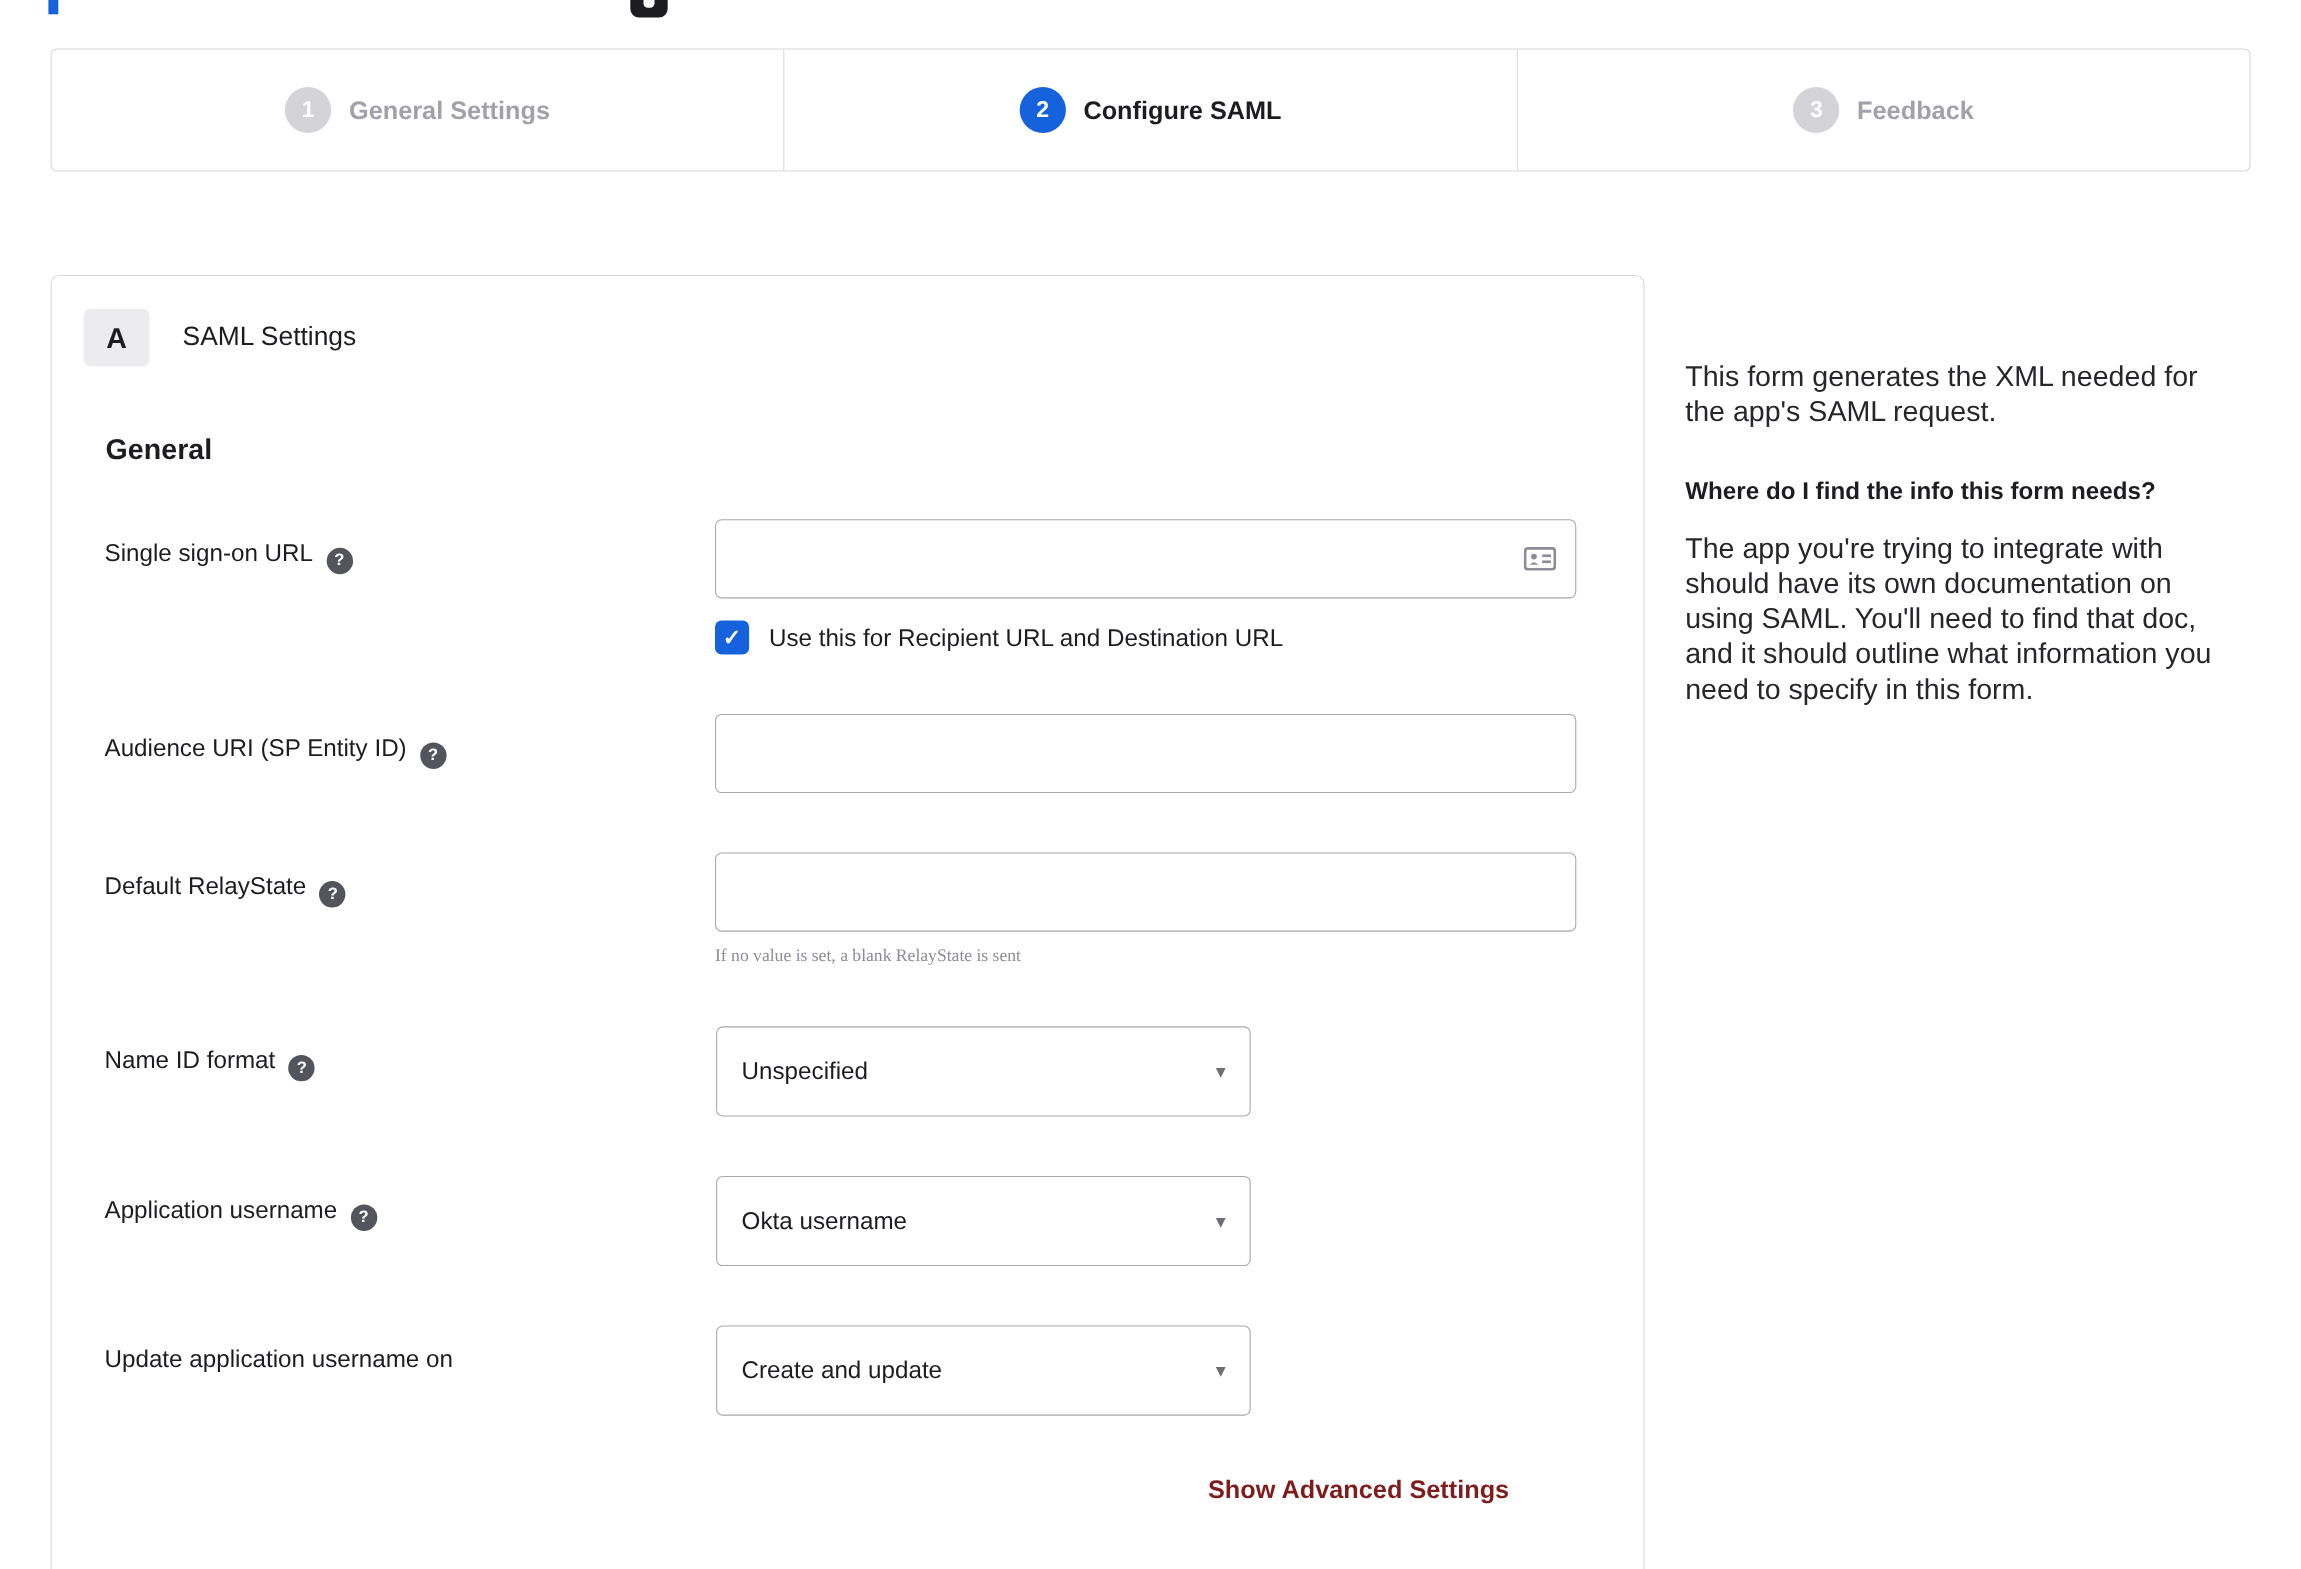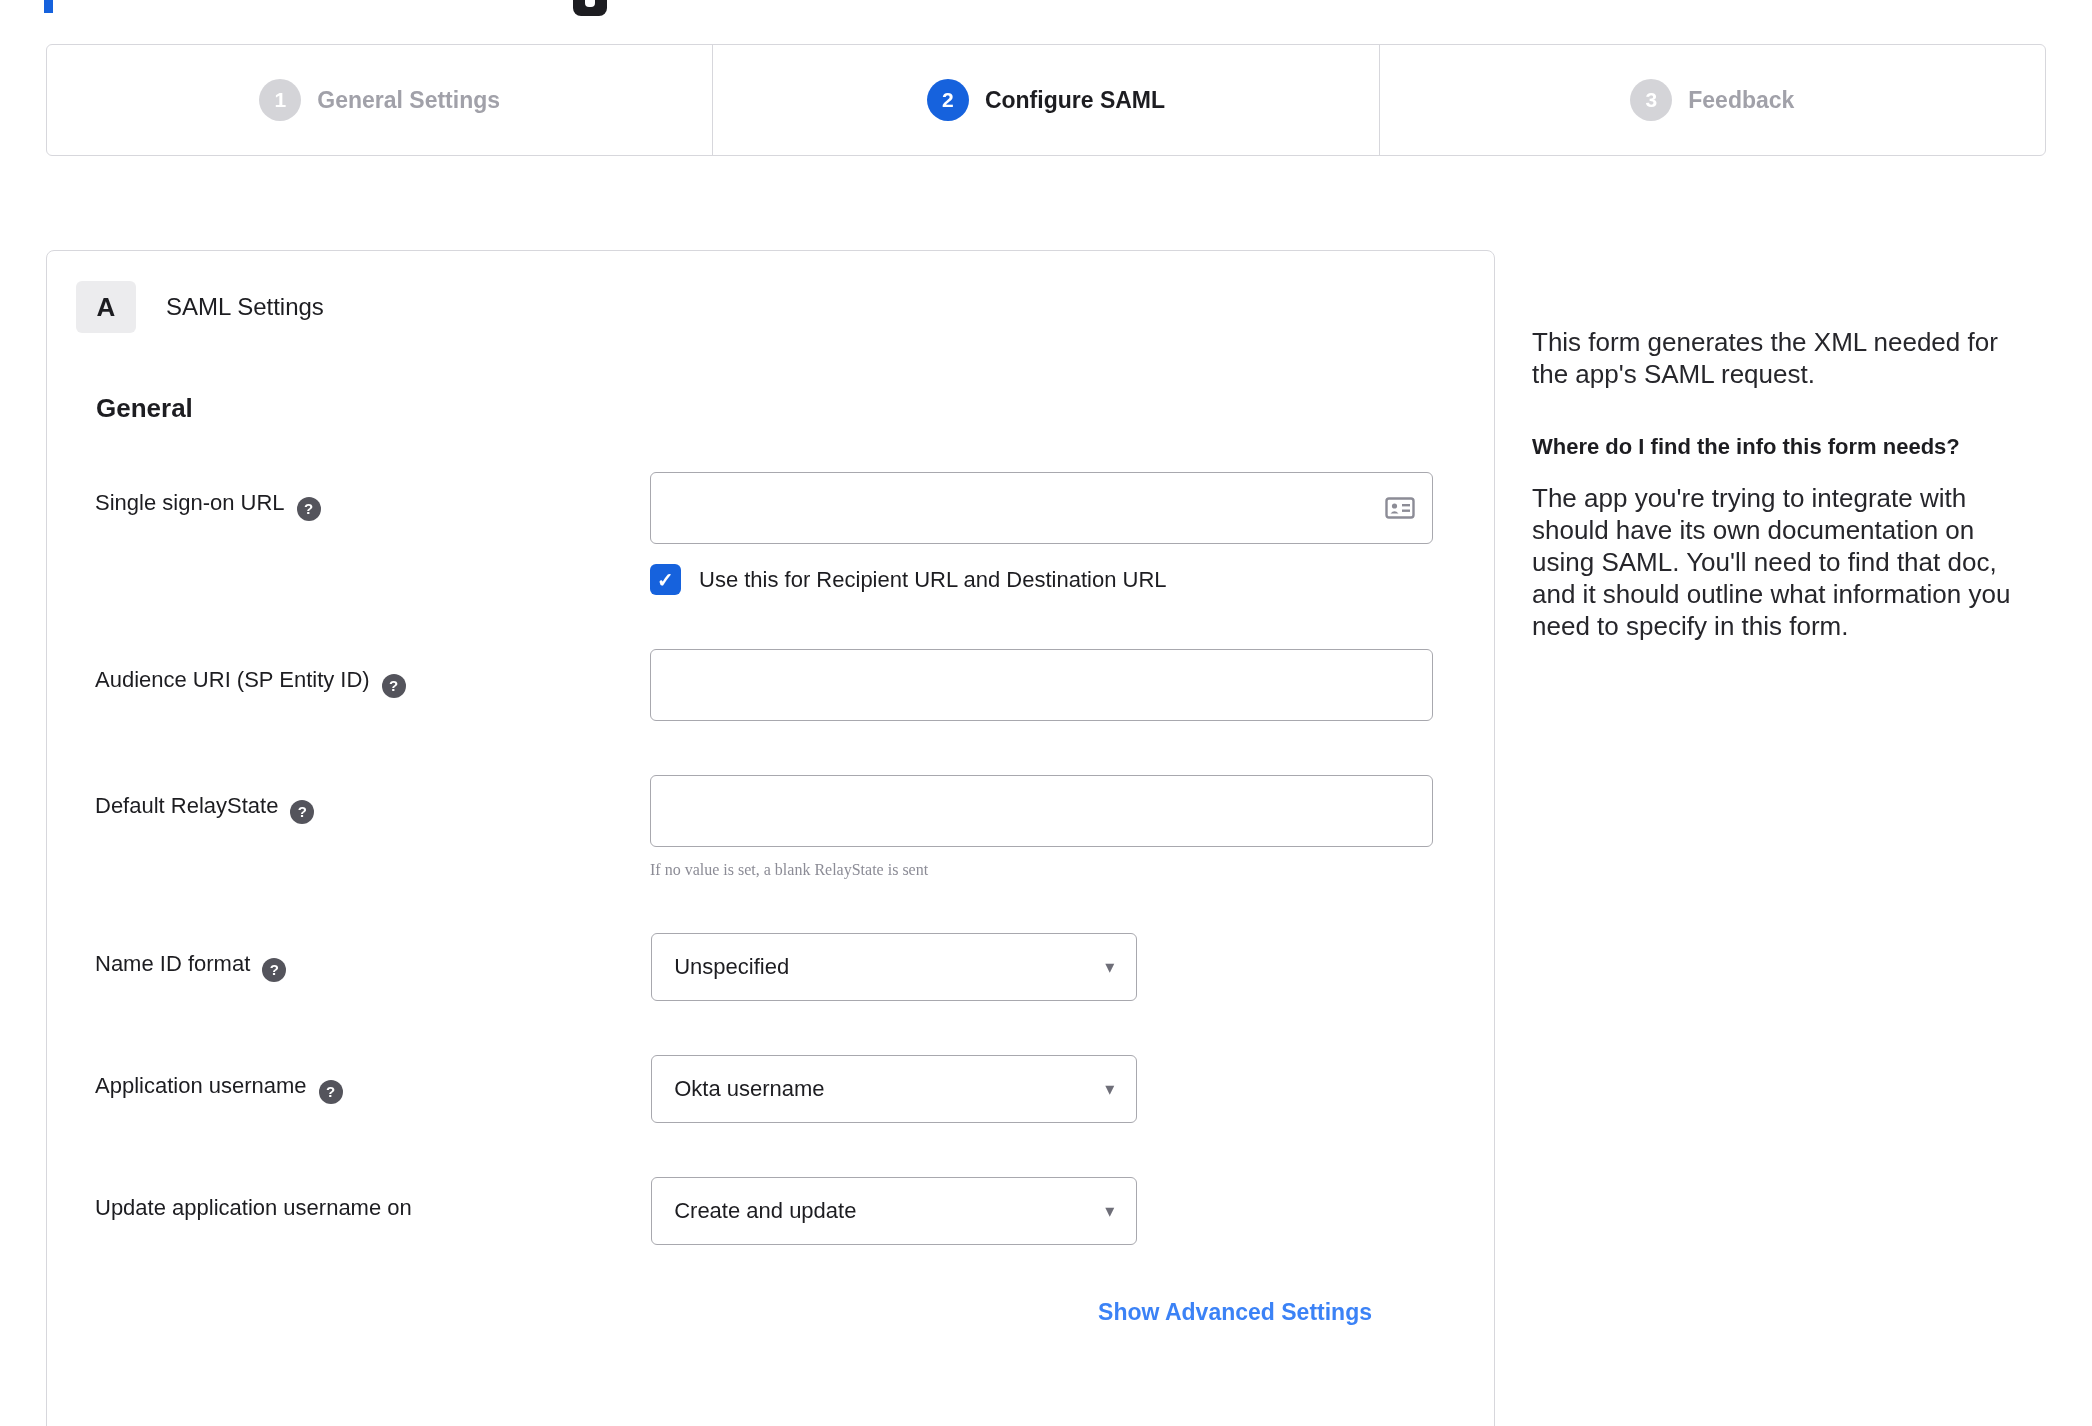--- a/index.html
+++ b/index.html
@@ -48,27 +48,27 @@
   .input-wrap { position:relative; width:783px; }
   .card-icon { position:absolute; right:18px; top:21px; width:30px; height:30px; }
 
   .checkbox-row { display:flex; align-items:center; gap:18px; margin-top:20px; }
   .checkbox { width:31px; height:31px; border-radius:6px; background:#1662dd; display:flex;
               align-items:center; justify-content:center; color:#fff; font-size:20px; font-weight:bold; }
   .checkbox-label { font-size:22px;text-align:center; }
 
   .helper-text { font-size:16px; color:#8c8c96; margin-top:14px;font-family:Liberation Serif, serif; }
 
-  .dropdown { width:486px; height:68px; border:1px solid #a8a8ae; border-radius:6px; background:#fff;
+  .dropdown { width:486px; height:82px; border:1px solid #a8a8ae; border-radius:6px; background:#fff;
               display:flex; align-items:center; justify-content:space-between; padding:0 22px;
               font-size:22px; cursor:pointer; }
   .dd-caret { color:#6e6e78; font-size:18px; }
 
   .advanced-row { display:flex; justify-content:flex-end; padding-right:61px; margin-top:52px; }
-  .advanced-link { color:#3b82f6; font-size:23px; font-weight:600; text-decoration:none; cursor:pointer;text-align:center; }
+  .advanced-link { color:#7f1d1d; font-size:23px; font-weight:600; text-decoration:none; cursor:pointer;text-align:center; }
 
   
   .help-col { position:absolute; left:1532px; top:326px; width:500px; }
   .help-q { font-size:22px; font-weight:bold; margin-bottom:22px; }
   .help-a { font-size:26px; line-height:32px; color:#26262b; margin-bottom:44px; }
 </style>
 </head>
 <body>
 
 <div class="frag-blue"></div>

